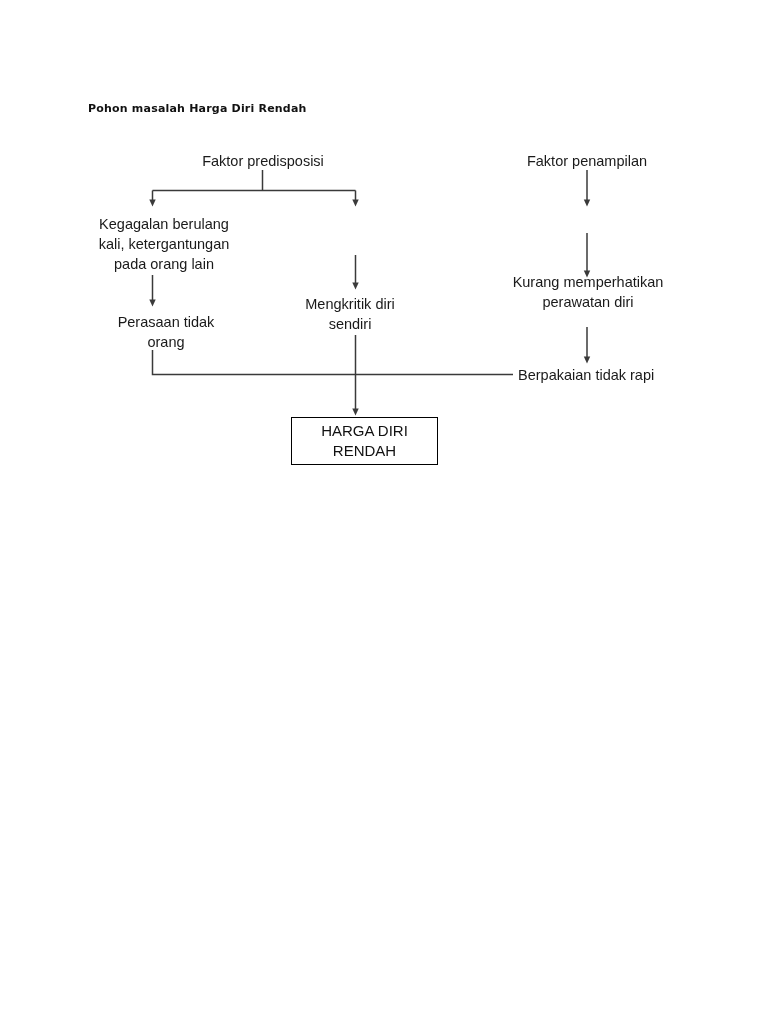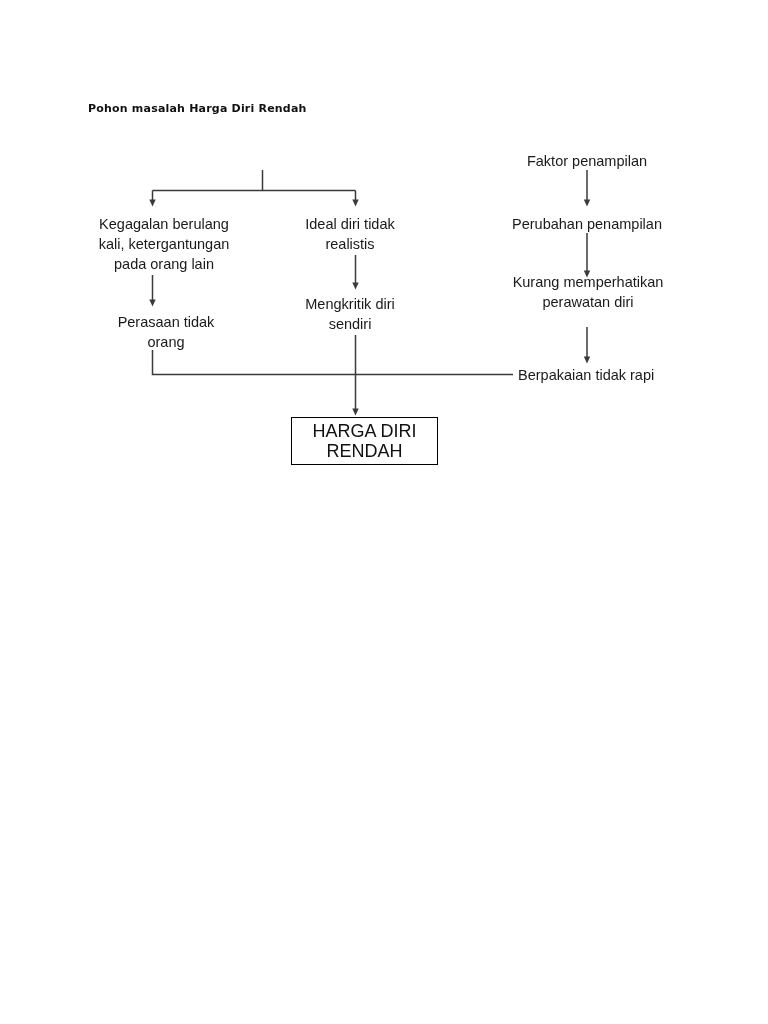--- a/index.html
+++ b/index.html
@@ -63,21 +63,21 @@
     height: 48px;
     border: 1.4px solid #000000;
     background: #ffffff;
     box-sizing: border-box;
     display: flex;
     align-items: center;
     justify-content: center;
   }
   .terminal-box .terminal-label {
     font-family: "Liberation Sans", sans-serif;
-    font-size: 18px;
+    font-size: 15px;
     line-height: 20px;
     text-align: center;
     color: #111111;
     white-space: pre-line;
   }
 </style>
 </head>
 <body>
 
 <div id="page">
@@ -110,31 +110,29 @@
 
       <path d="M152.5,350 L152.5,374.5 L355.5,374.5"></path>
 
       <path d="M513,374.5 L355.5,374.5"></path>
 
       <path d="M355.5,335 L355.5,412" marker-end="url(#arrowhead)"></path>
 
     </g>
   </svg>
 
+  <div class="node node-center" style="left:263px; top:151px; width:220px;">Faktor predisposisi</div>
 
   <div class="node node-center" style="left:587px; top:151px; width:220px;">Faktor penampilan</div>
 
   <div class="node node-center" style="left:164px; top:214px; width:200px;">Kegagalan berulang
 kali, ketergantungan
 pada orang lain</div>
 
-  <div class="node node-center" style="left:350px; top:214px; width:170px;">Ideal diri tidak
-realistis</div>
 
-  <div class="node node-center" style="left:587px; top:214px; width:230px;">Perubahan penampilan</div>
 
   <div class="node node-center" style="left:166px; top:312px; width:190px;">Perasaan tidak
 orang</div>
 
   <div class="node node-center" style="left:350px; top:294px; width:170px;">Mengkritik diri
 sendiri</div>
 
   <div class="node node-center" style="left:588px; top:272px; width:230px;">Kurang memperhatikan
 perawatan diri</div>
 

